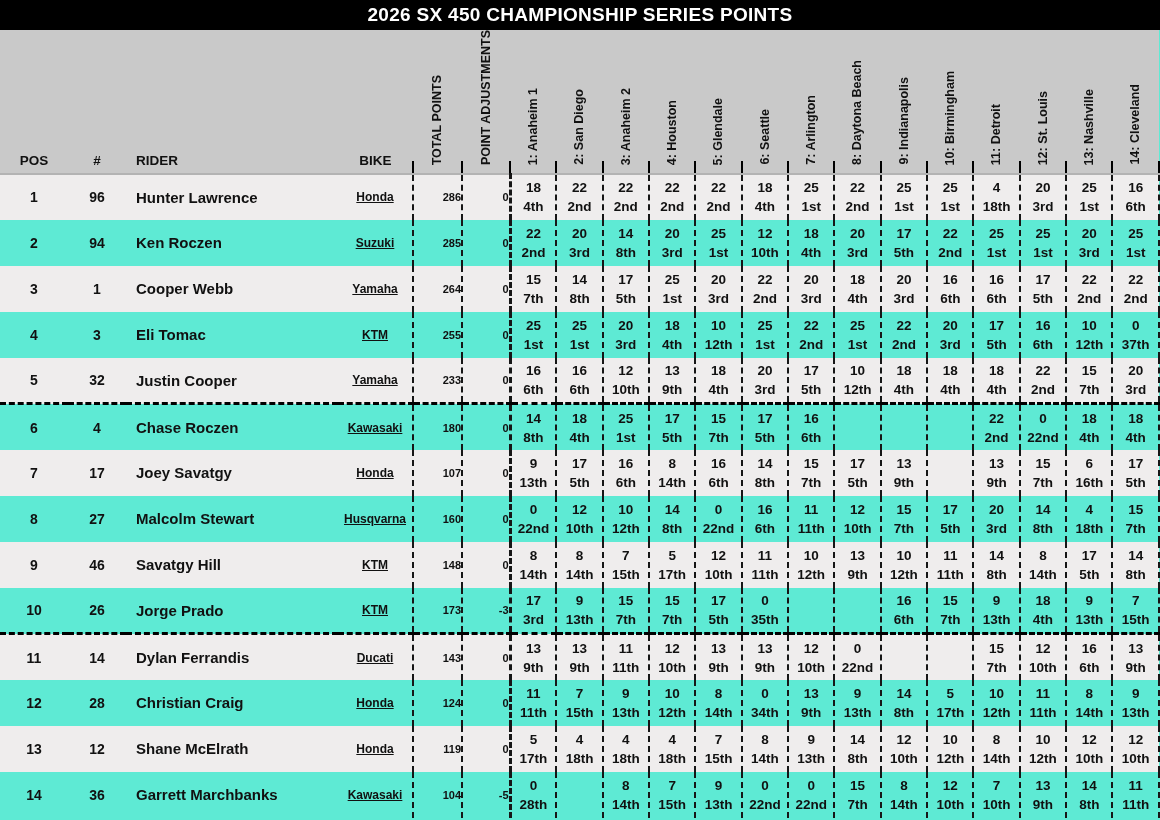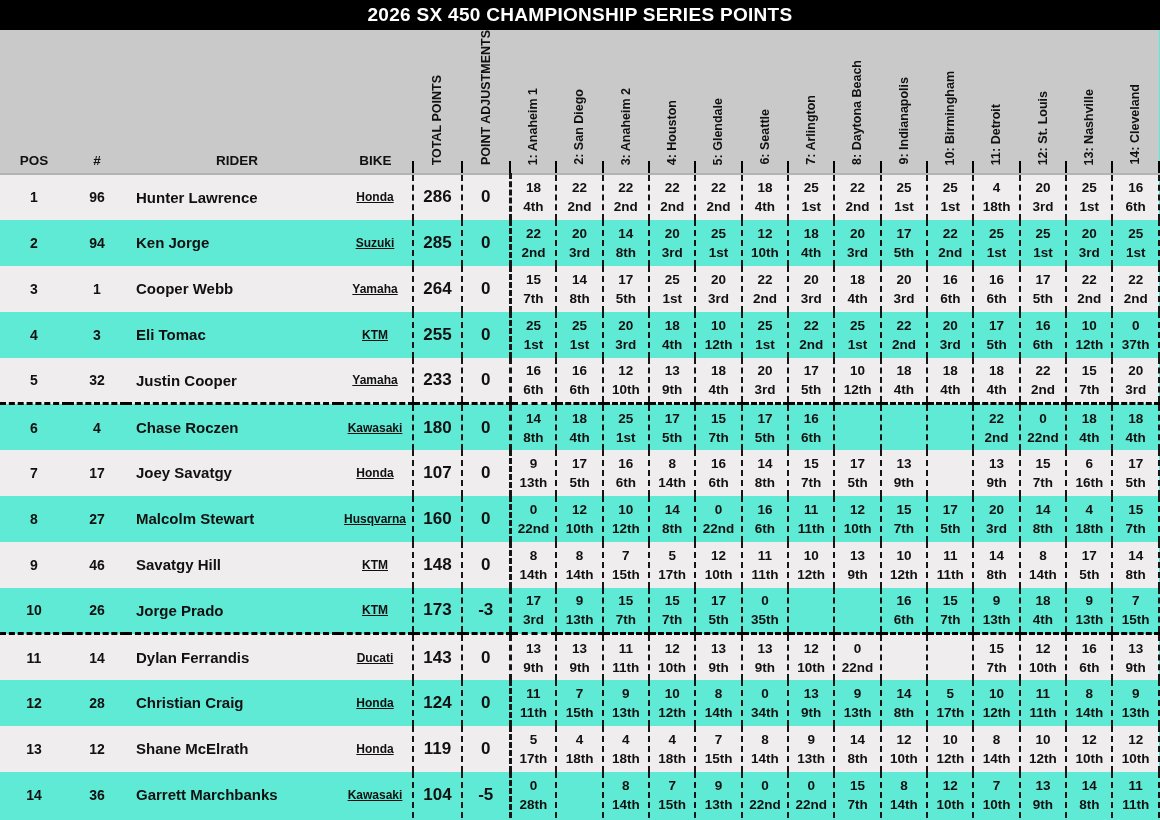--- a/index.html
+++ b/index.html
@@ -18,42 +18,42 @@
     color: #111111;
   }
 
   thead th {
     background: #c9c9c9; vertical-align: bottom; height: 141px;
     font-size: 13.5px; font-weight: bold; padding: 0 0 5px 0;
     position: relative;
   }
   thead { border-bottom: 2px solid #b3b3b3; }
   th.h-pos, th.h-num, th.h-bike { text-align: center; }
-  th.h-rider { text-align: center; padding-left: 10px; }
+  th.h-rider { text-align: left; padding-left: 10px; }
   .rot {
     display: inline-block; writing-mode: vertical-rl; transform: rotate(180deg);
     white-space: nowrap; font-weight: bold; font-size: 12.5px; line-height: 1;
   }
   th.tick::after {
     content: ""; position: absolute; left: -1px; bottom: 0;
     width: 2px; height: 12px; background: #000;
   }
   th.tick-r::before {
     content: ""; position: absolute; right: -1px; bottom: 0;
     width: 2px; height: 12px; background: #000;
   }
 
   tbody td {
     height: 46px; text-align: center; vertical-align: middle;
     font-weight: bold; font-size: 14px; padding: 0;
   }
   tbody tr:nth-child(odd) td { background: #efeded; }
   td.c-rider { text-align: left; padding-left: 10px; font-size: 15px; margin-top: 8px; }
   td.c-bike { font-size: 12px; text-decoration: underline; }
-  td.c-total, td.c-adj { border-left: 2px dashed #161616; font-size: 17px; }
+  td.c-total, td.c-adj { border-left: 2px dashed #161616; font-size: 11px; text-align: right; }
   td.c-race { border-left: 2px dashed #161616; font-size: 13.5px; line-height: 19px; }
   td.c-race.first-race { border-left-width: 3px; }
   td.c-race:last-child { border-right: 2px dashed #161616; }
   tr.cut td { border-bottom: 3px dashed #000000; }
   .pts, .fin { font-weight: bold; }
 </style>
 </head>
 <body>
 
 <div class="page">
@@ -161,21 +161,21 @@
             <div class="fin">1st</div>
           </td>
           <td class="c-race">
             <div class="pts">16</div>
             <div class="fin">6th</div>
           </td>
         </tr>
         <tr>
           <td class="c-pos">2</td>
           <td class="c-num">94</td>
-          <td class="c-rider">Ken Jorge</td>
+          <td class="c-rider">Ken Roczen</td>
           <td class="c-bike">Suzuki</td>
           <td class="c-total">285</td>
           <td class="c-adj">0</td>
           <td class="c-race first-race">
             <div class="pts">22</div>
             <div class="fin">2nd</div>
           </td>
           <td class="c-race">
             <div class="pts">20</div>
             <div class="fin">3rd</div>

